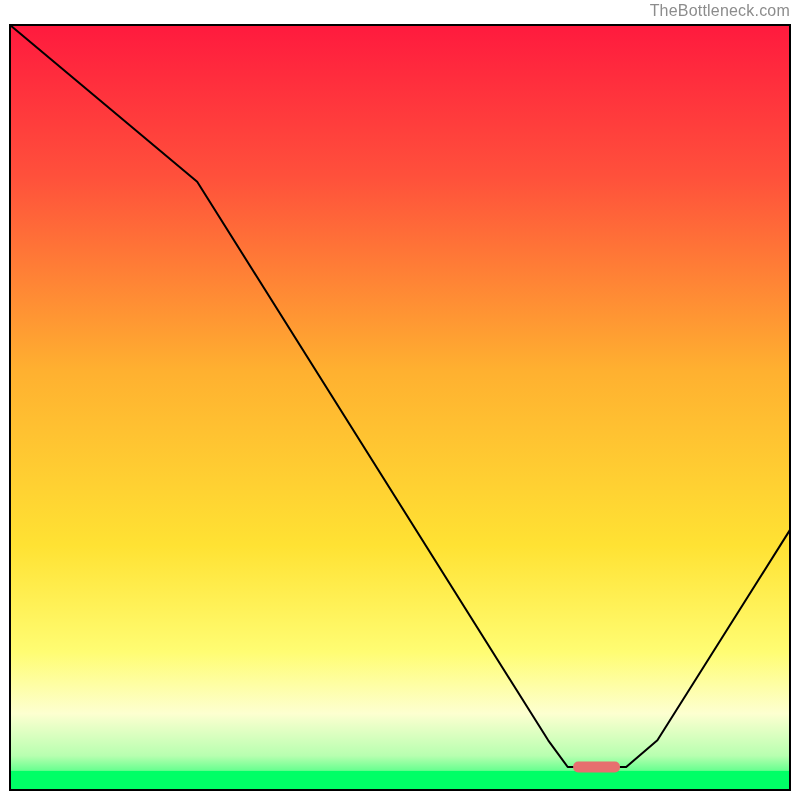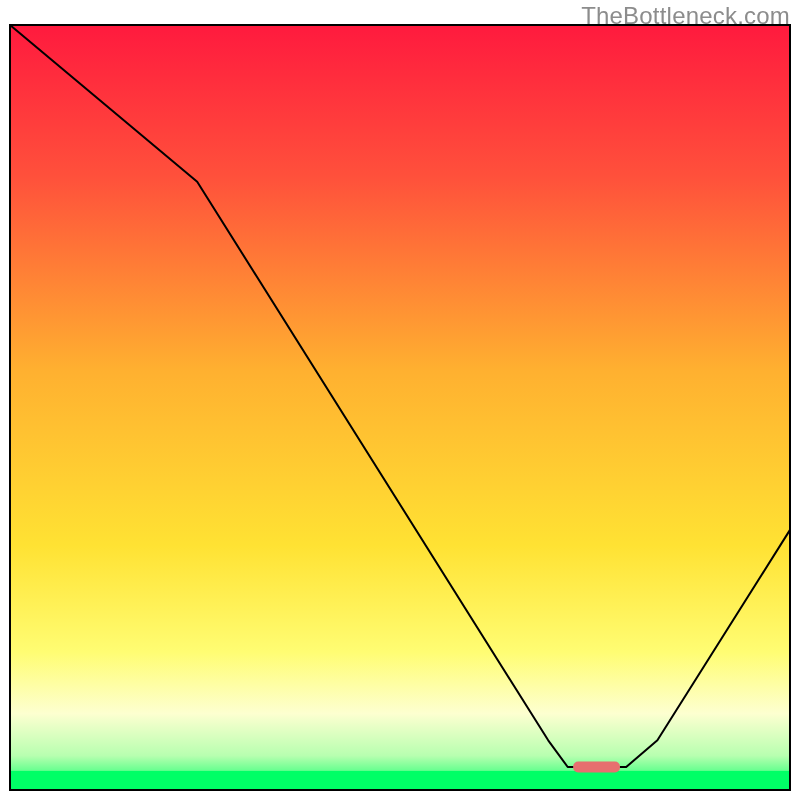--- a/index.html
+++ b/index.html
@@ -3,21 +3,21 @@
 <meta charset="utf-8">
 <style>
   * { margin: 0; padding: 0; box-sizing: border-box; }
   html, body { width: 800px; height: 800px; overflow: hidden; background: #fff; }
   .wrap { position: relative; width: 800px; height: 800px; }
   .watermark {
     position: absolute;
     top: 2px;
     right: 10px;
     font-family: Arial, Helvetica, sans-serif;
-    font-size: 24px;
+    font-size: 16px;
     color: #8c8c8c;
     letter-spacing: 0.2px;
   }
   svg { display: block; }
 </style>
 </head>
 <body>
 <div class="wrap">
   <div class="watermark">TheBottleneck.com</div>
   <svg id="chart-svg" width="800" height="800" viewBox="0 0 800 800">

